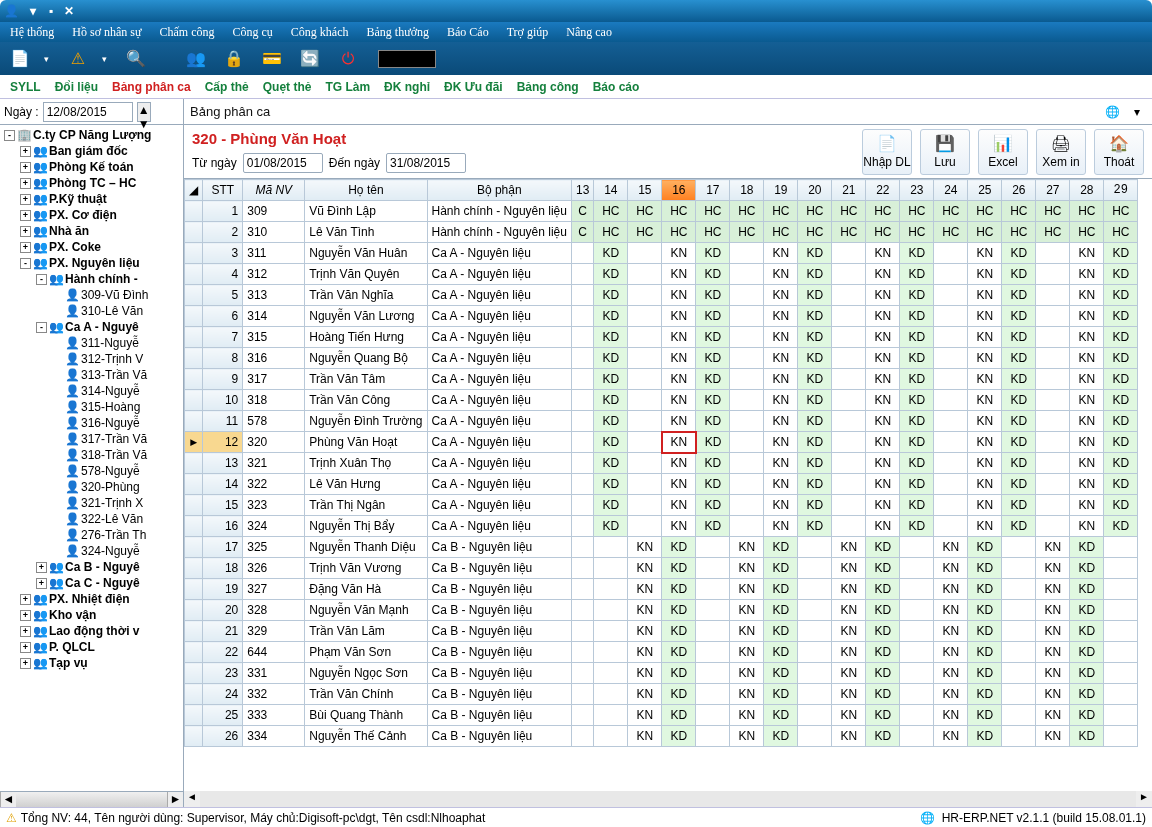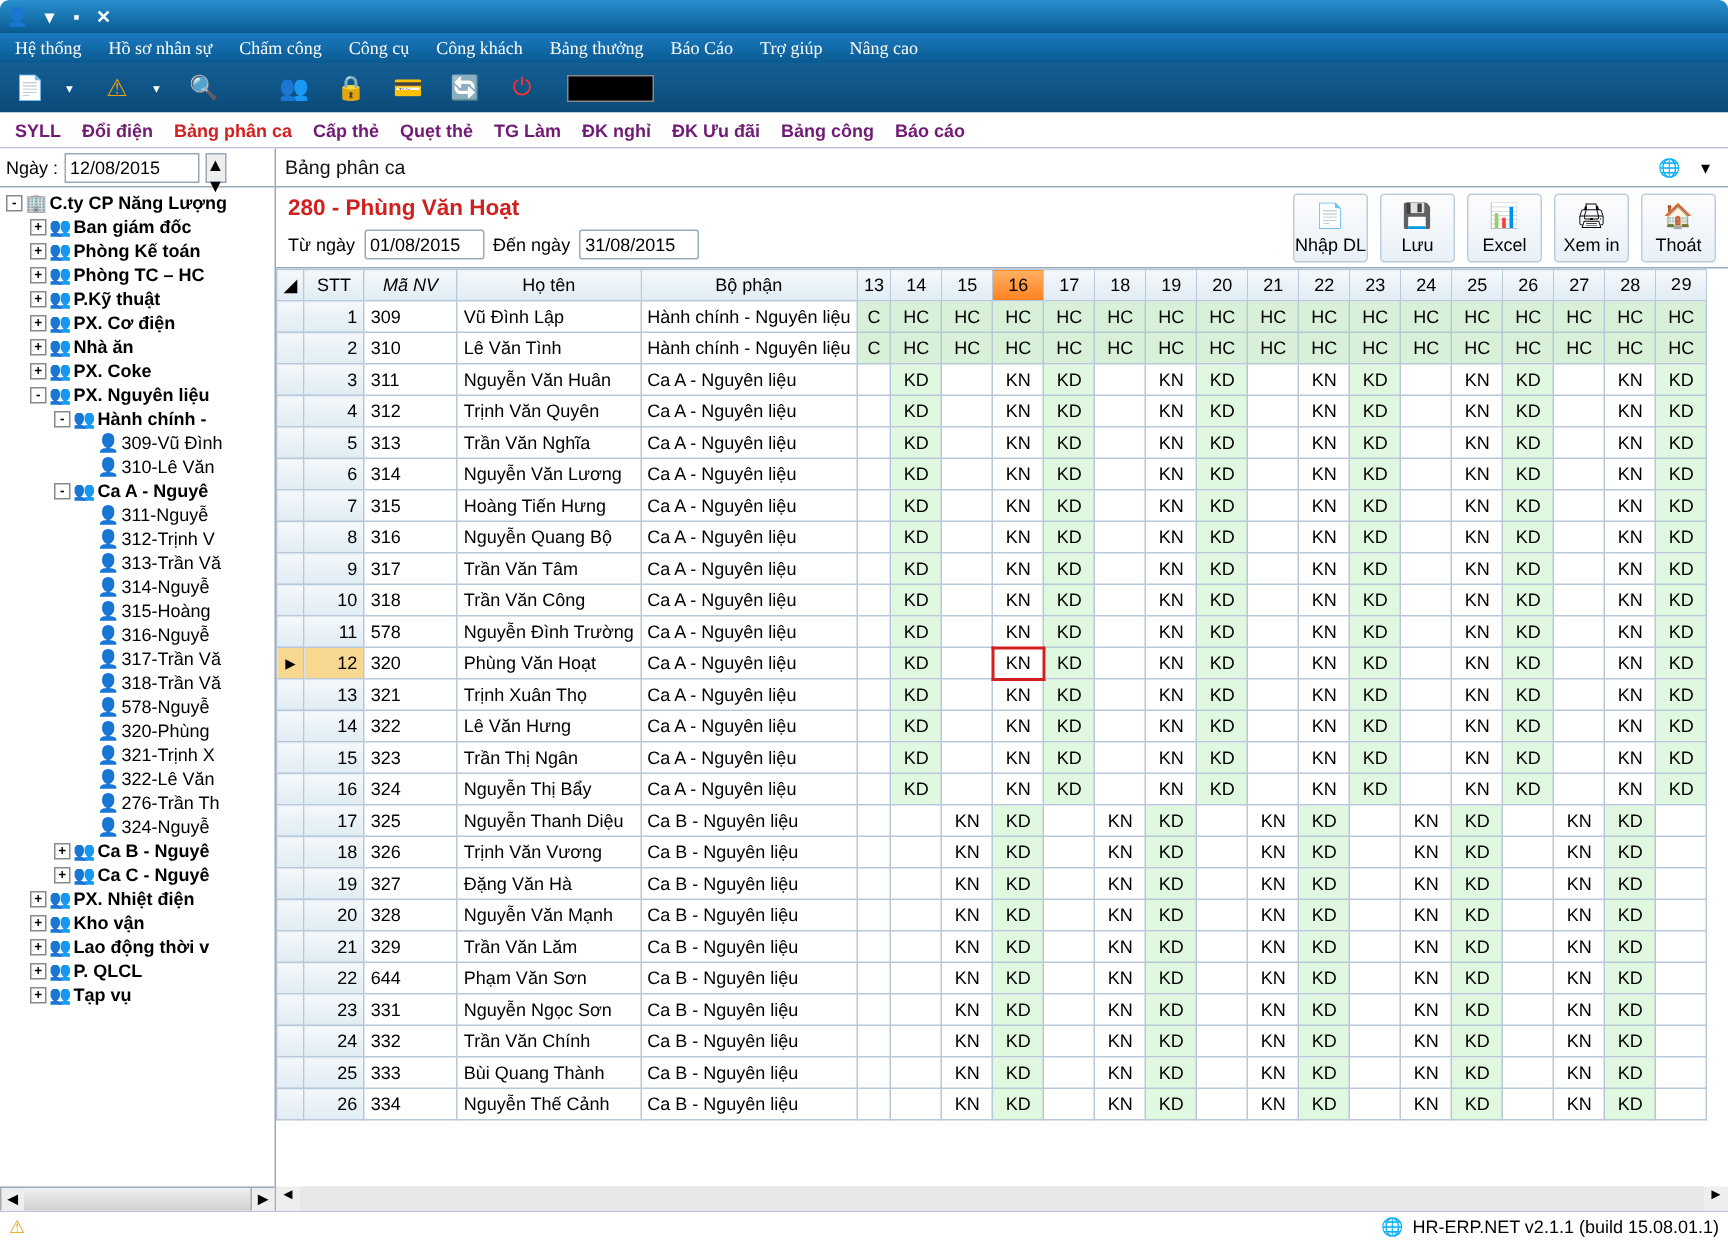--- a/index.html
+++ b/index.html
@@ -7,21 +7,21 @@
 .titlebar { height: 22px; background: linear-gradient(#2890d0, #0a5a90); color: #fff; display: flex; align-items: center; position: relative; border-radius: 6px 6px 0 0; }
 .titlebar .title { flex: 1; text-align: center; font-size: 12px; }
 .titlebar .wmin, .titlebar .wmax, .titlebar .wclose { width: 18px; text-align: center; cursor: pointer; font-weight: bold; }
 .menubar { height: 20px; background: linear-gradient(#1a7ac0, #0a5a90); color: #fff; display: flex; align-items: center; padding: 0 10px; gap: 18px; font-size: 12px; }
 .menubar span { cursor: pointer; font-family: Liberation Serif, serif; }
 .toolbar1 { height: 33px; background: linear-gradient(#145f95, #0a4a78); display: flex; align-items: center; padding: 0 6px; gap: 10px; }
 .toolbar1 .tbtn { width: 28px; height: 24px; display: flex; align-items: center; justify-content: center; cursor: pointer; color: #fff; font-size: 16px; }
 .toolbar1 .tdrop { width: 10px; color: #fff; font-size: 9px; }
 .toolbar1 .tinput { width: 58px; height: 18px; background: #000; border: 1px solid #888; margin-left: 6px; }
 .toolbar2 { height: 24px; background: #fff; border-bottom: 1px solid #c0c0e0; display: flex; align-items: center; padding: 0 10px; gap: 14px; font-size: 12px; }
-.toolbar2 span { color: #701a75; font-weight: bold; cursor: pointer; }
+.toolbar2 span { color: #15803d; font-weight: bold; cursor: pointer; }
 .toolbar2 .active { color: #d02020; }
 .body-area { display: flex; height: calc(100% - 22px - 20px - 33px - 24px - 20px); }
 .left-pane { width: 184px; border-right: 1px solid #9ab; display: flex; flex-direction: column; background: #fff; }
 .date-row { height: 26px; display: flex; align-items: center; padding: 0 4px; gap: 4px; border-bottom: 1px solid #9ab; }
 .date-row input { width: 90px; height: 20px; border: 1px solid #9ab; padding: 0 3px; font-size: 12px; }
 .date-row .spin { width: 14px; height: 20px; border: 1px solid #9ab; background: #eee; display: flex; flex-direction: column; font-size: 7px; }
 .tree { flex: 1; overflow: auto; padding: 2px 0; font-size: 12px; white-space: nowrap; }
 .tree-node { display: flex; align-items: center; height: 16px; padding: 0 2px; cursor: pointer; }
 .tree-node .exp { width: 11px; height: 11px; border: 1px solid #888; display: inline-flex; align-items: center; justify-content: center; font-size: 9px; line-height: 1; margin-right: 2px; background: #fff; }
 .tree-node .noexp { width: 13px; display: inline-block; }
@@ -95,21 +95,21 @@
   <span class="tbtn" style="color:#f0a000">👥</span>
   <span class="tbtn" style="color:#f0c000">🔒</span>
   <span class="tbtn" style="color:#f0a000">💳</span>
   <span class="tbtn" style="color:#30d030">🔄</span>
   <span class="tbtn" style="color:#ff3030">⏻</span>
   <span class="tinput"></span>
 </div>
 
 <div class="toolbar2" id="tabbar">
     <span>SYLL</span>
-    <span>Đổi điện</span>
+    <span>Đổi liệu</span>
     <span class="active">Bảng phân ca</span>
     <span>Cấp thẻ</span>
     <span>Quẹt thẻ</span>
     <span>TG Làm</span>
     <span>ĐK nghỉ</span>
     <span>ĐK Ưu đãi</span>
     <span>Bảng công</span>
     <span>Báo cáo</span>
   </div>
 
@@ -305,21 +305,21 @@
   <div class="right-pane">
     <div class="content-header">
       <span class="label">Bảng phân ca</span>
       <span class="icons">
         <span>🌐</span>
         <span>▾</span>
       </span>
     </div>
     <div class="sub-header">
       <div style="display:flex;flex-direction:column;gap:6px">
-        <span class="sel-name">280 - Phùng Văn Hoạt</span>
+        <span class="sel-name">320 - Phùng Văn Hoạt</span>
         <div class="dates">
           <span>Từ ngày</span>
           <input value="01/08/2015" style="">
           <span>Đến ngày</span>
           <input value="31/08/2015" style="">
         </div>
       </div>
       <div class="btns" id="btns">
           <div class="btn">
             <span class="bico">📄</span>
@@ -1002,17 +1002,18 @@
     <div class="grid-h-scroll">
       <span class="sarr">◄</span>
         <span class="strack"></span>
         <span class="sarr">►</span>
     </div>
   </div>
 </div>
 
 <div class="status-bar">
   <span class="warn">⚠</span>
+  <span>Tổng NV: 44, Tên người dùng: Supervisor, Máy chủ:Digisoft-pc\dgt, Tên csdl:Nlhoaphat</span>
   <span class="right">
     <span class="globe">🌐</span>
     <span>HR-ERP.NET v2.1.1 (build 15.08.01.1)</span>
   </span>
 </div>
 
 </body></html>

